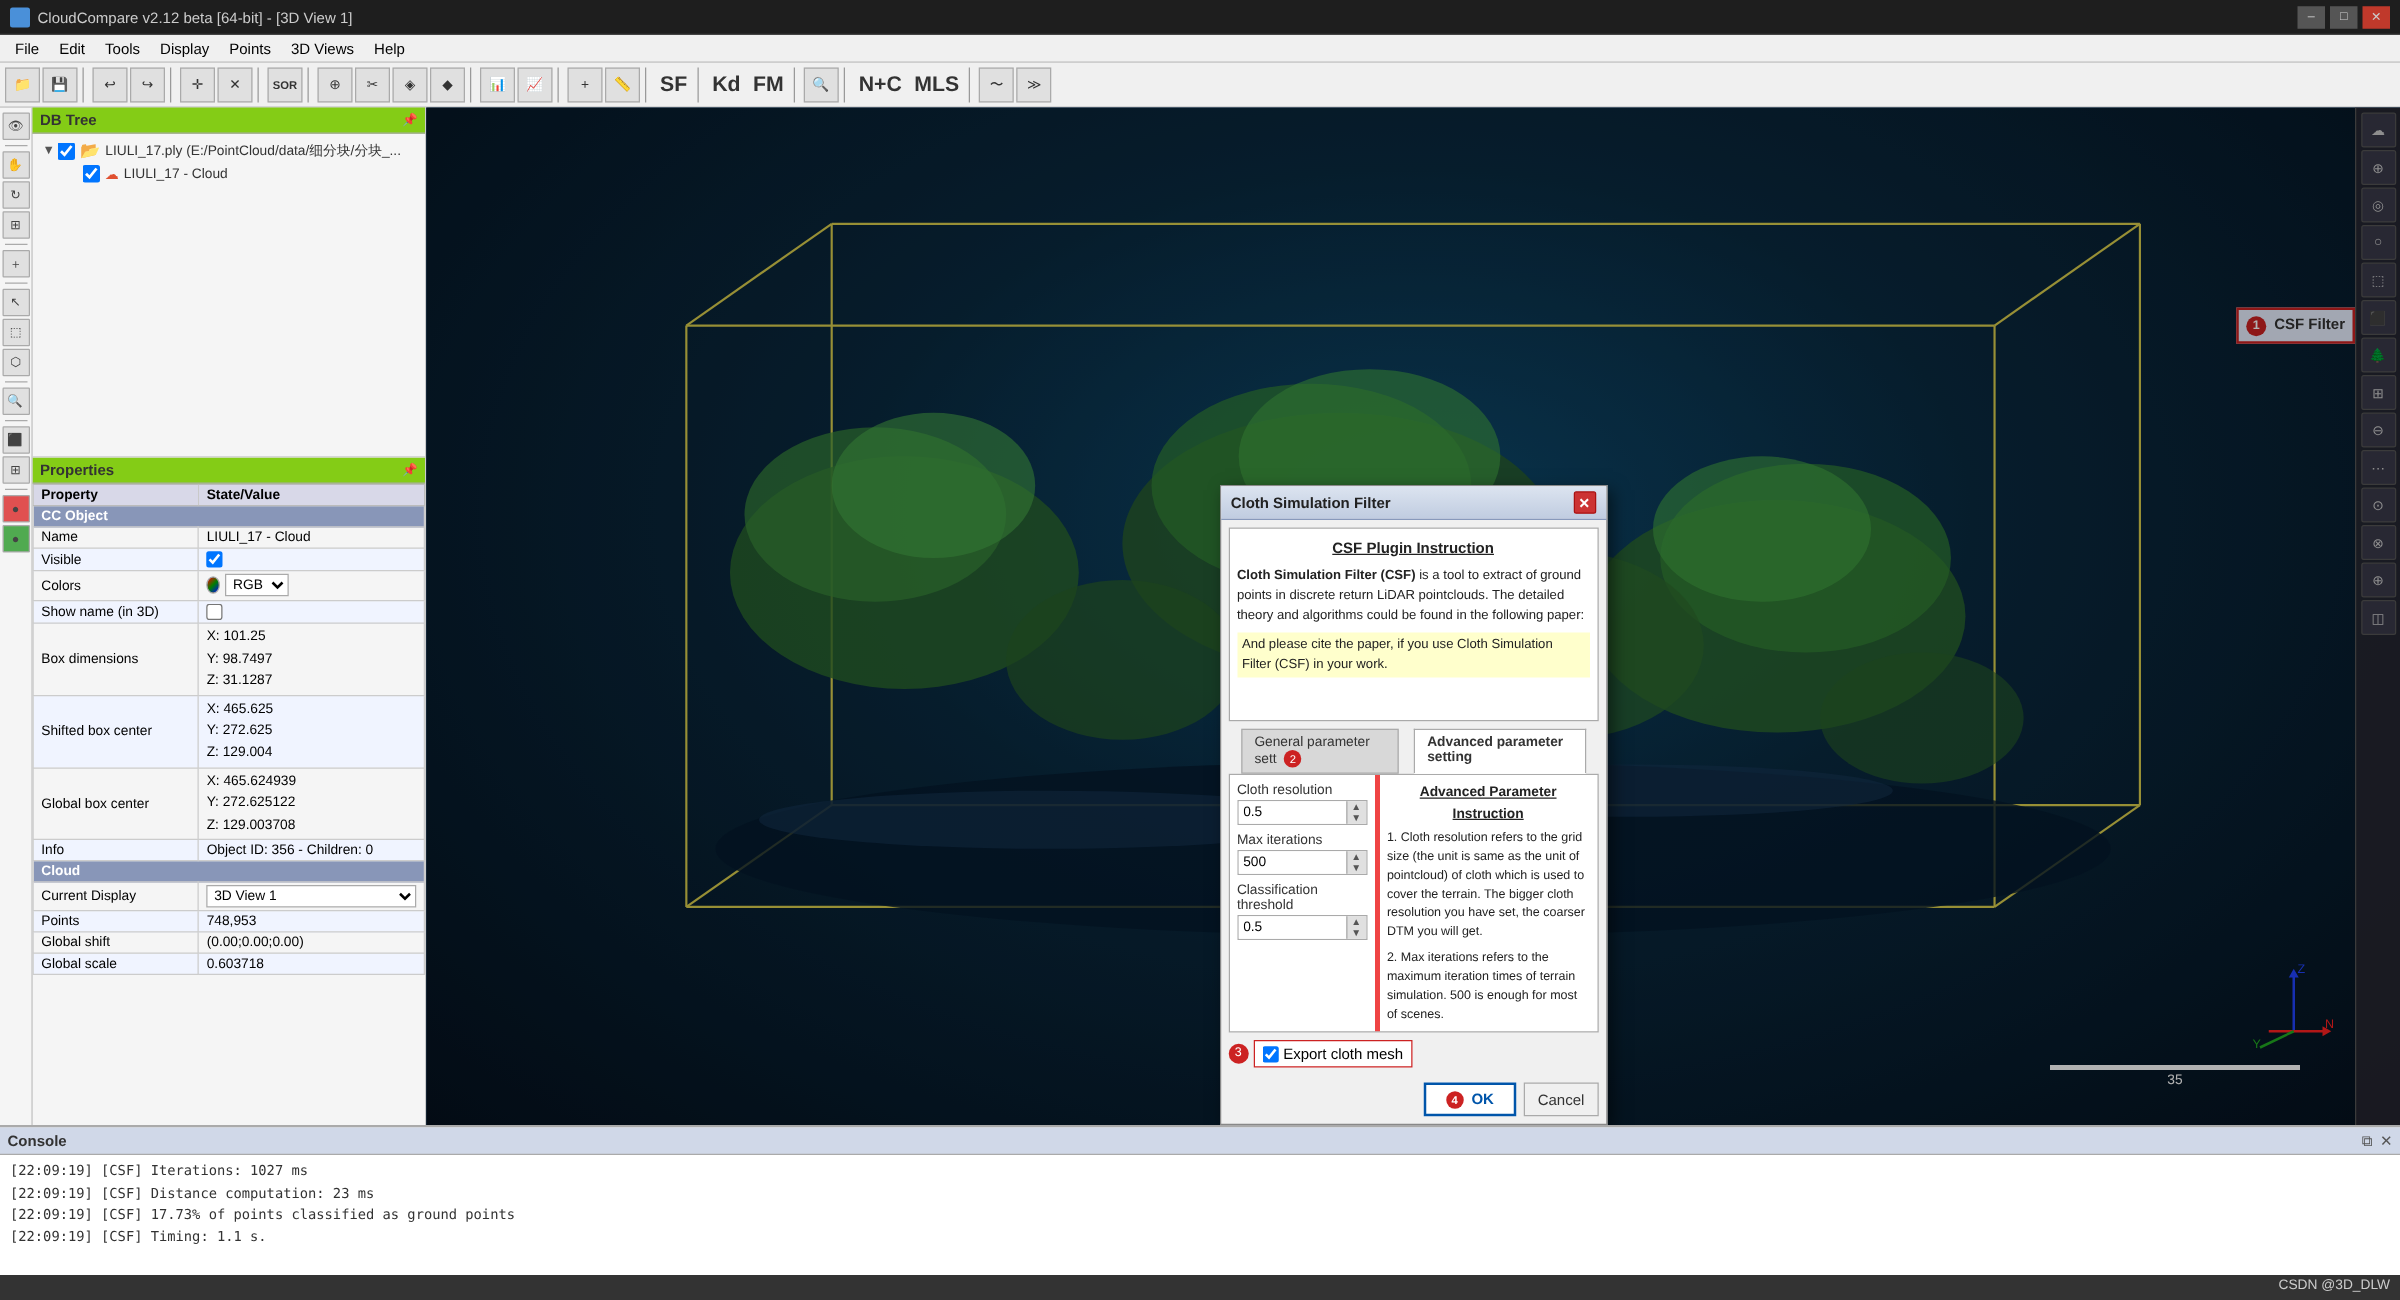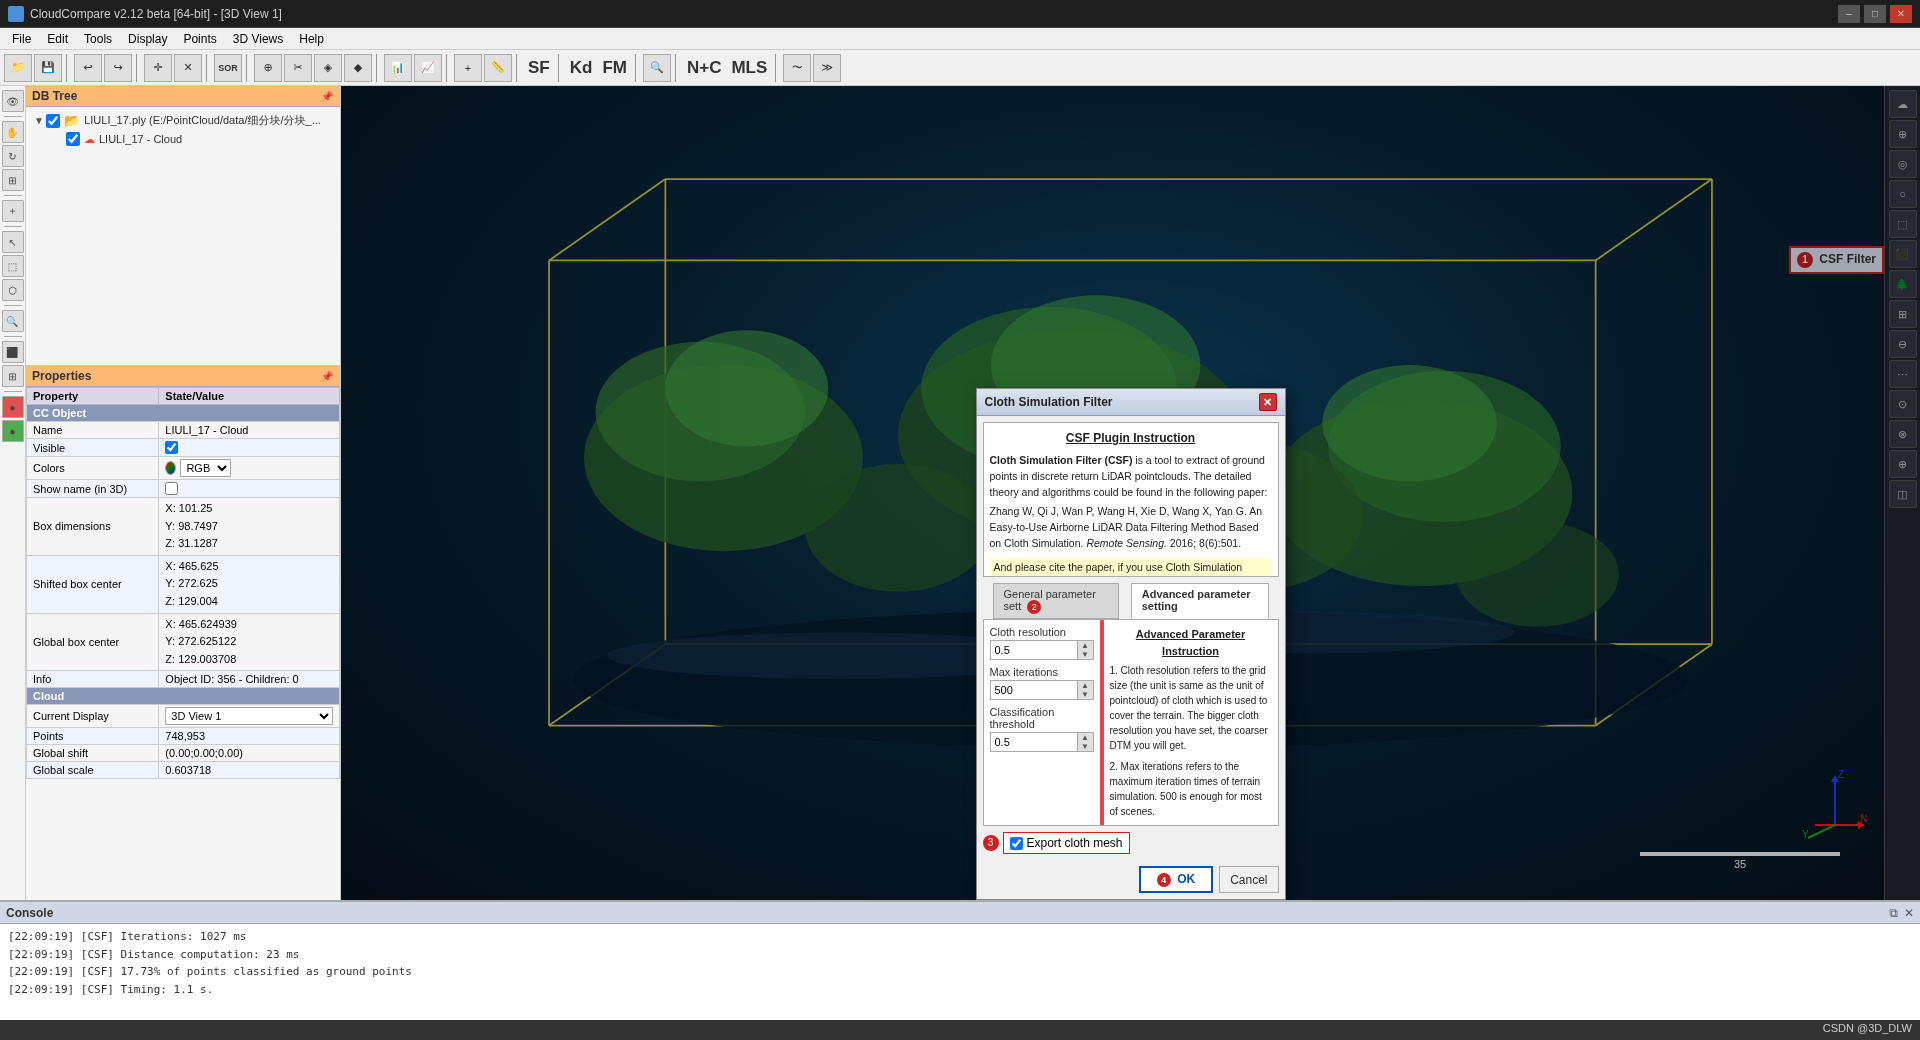--- a/index.html
+++ b/index.html
@@ -69,21 +69,21 @@
       display: flex;
       flex-direction: column;
     }
 
     
     #db-tree {
       flex: 0 0 280px;
       border-bottom: 1px solid #ccc;
     }
     .panel-header {
-      background: #fdba74;
+      background: #84cc16;
       padding: 3px 6px;
       font-size: 12px;
       font-weight: bold;
       color: #333;
       display: flex;
       align-items: center;
       justify-content: space-between;
       border-bottom: 1px solid #aaa;
       text-align: center;
     }
@@ -766,23 +766,20 @@
           <span>Cloth Simulation Filter</span>
           <button class="dialog-close-btn">✕</button>
         </div>
 
         <div id="instruction-area">
           <div class="title">CSF Plugin Instruction</div>
           <p>
             <span class="bold">Cloth Simulation Filter (CSF)</span>
             <span> is a tool to extract of ground points in discrete return LiDAR pointclouds. The detailed theory and algorithms could be found in the following paper:</span>
           </p>
-          <p style="margin-top:4px;">
-            Zhang W, Qi J, Wan P, Wang H, Xie D, Wang X, Yan G. An Easy-to-Use Airborne LiDAR Data Filtering Method Based on Cloth Simulation. <em>Remote Sensing.</em> 2016; 8(6):501.
-          </p>
           <p style="margin-top:6px; background:#ffffcc; padding:2px 4px;">
             And please cite the paper, if you use Cloth Simulation Filter (CSF) in your work.
           </p>
         </div>
 
         <div id="csf-tabs">
           <div class="csf-tab">
             <span>General parameter sett</span>
             <span class="tab-num">2</span>
           </div>

